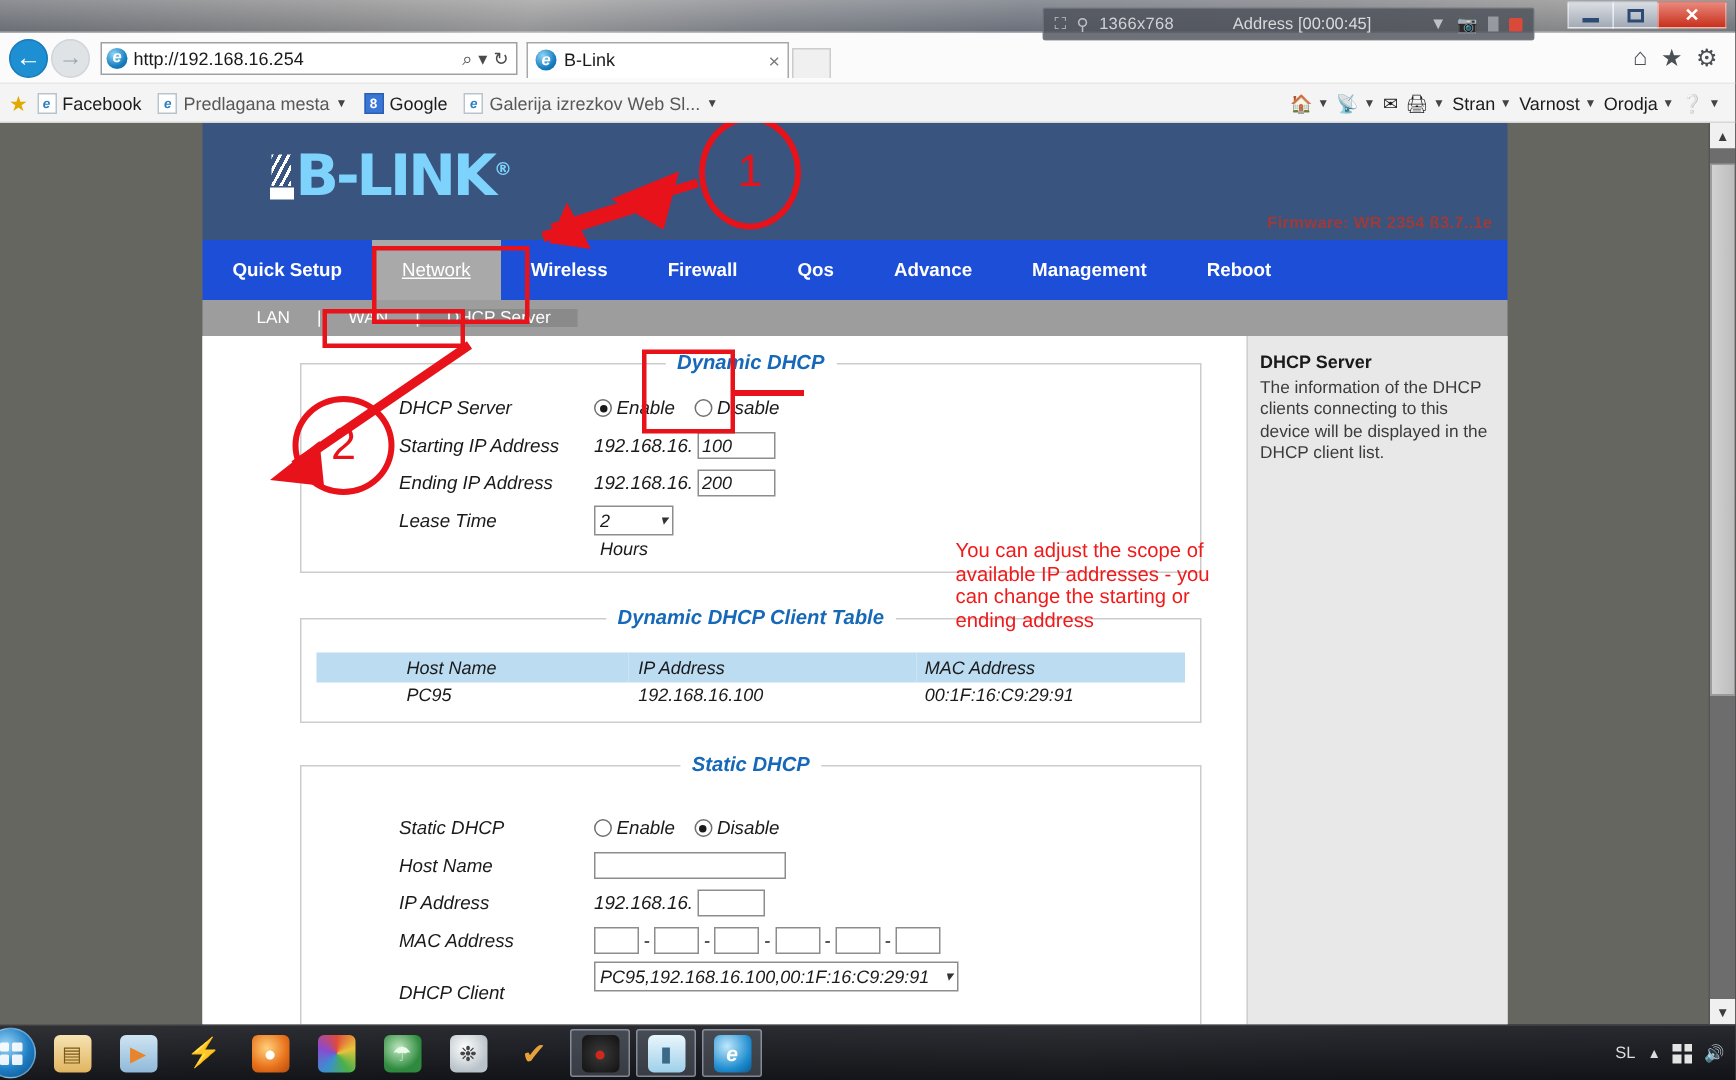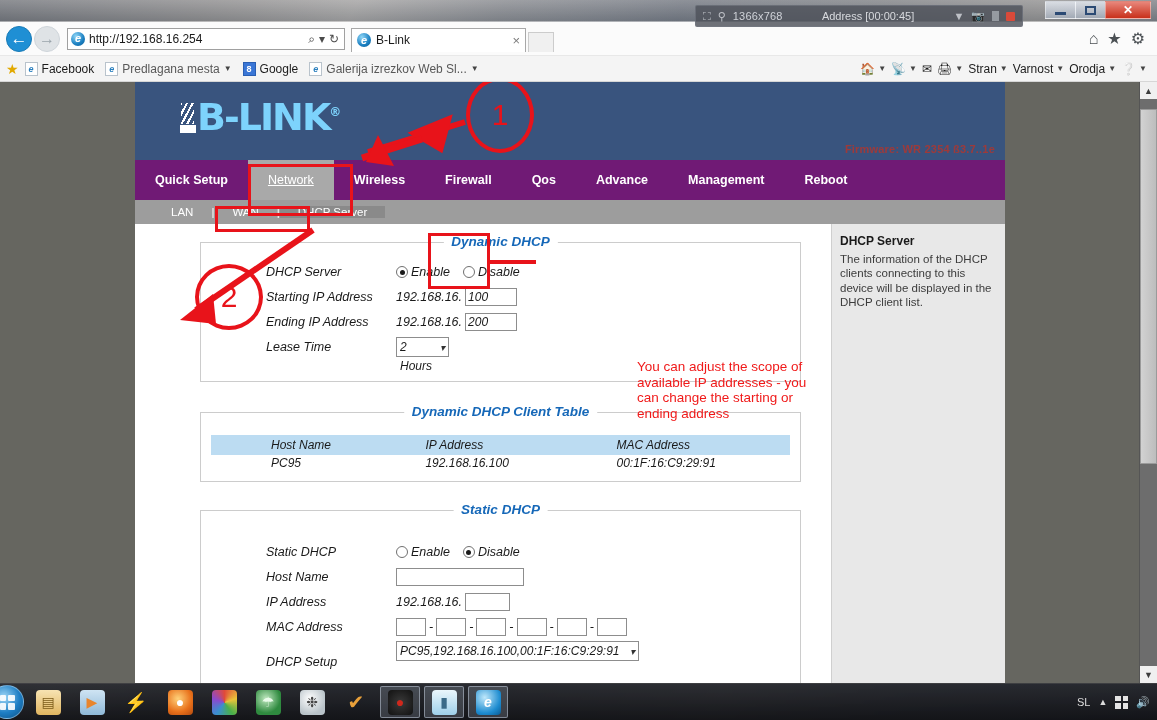--- a/index.html
+++ b/index.html
@@ -173,21 +173,21 @@
     background: repeating-linear-gradient(-62deg, #fff 0 2px, transparent 2px 5px);
   }
   #firmware {
     position: absolute; right: 10px; bottom: 5px;
     color: #b4352c; font-size: 11px; font-weight: bold;
     opacity: .82; letter-spacing: .2px;
   }
 
   
   #rt-nav {
-    height: 40px; background: #701a75; display: flex; align-items: stretch;
+    height: 40px; background: #1d4ed8; display: flex; align-items: stretch;
   }
   .navitem {
     display: flex; align-items: center; justify-content: center;
     color: #fff; font-size: 12.5px; font-weight: bold;
     padding: 0 20px; white-space: nowrap;
   }
   .navitem.active { background: #a9a9a9; color: #ffffff; font-weight: normal; text-decoration: underline; }
 
   
   #rt-subnav {
@@ -562,21 +562,21 @@
                   <span>-</span>
                   <span class="tbox mac"></span>
                   <span>-</span>
                   <span class="tbox mac"></span>
                   <span>-</span>
                   <span class="tbox mac"></span>
                 </div>
               </div>
 
               <div class="frow" style="align-items:flex-start;">
-                <div class="flabel" style="padding-top:14px;">DHCP Setup</div>
+                <div class="flabel" style="padding-top:14px;">DHCP Client</div>
                 <div class="fctrl" style="flex-direction:column; align-items:flex-start; gap:4px;">
                   <span class="sel" style="width:243px;">PC95,192.168.16.100,00:1F:16:C9:29:91</span>
                   <span class="btn">Clone</span>
                 </div>
               </div>
             </div>
 
           </div>
 
           <div id="rt-side">

